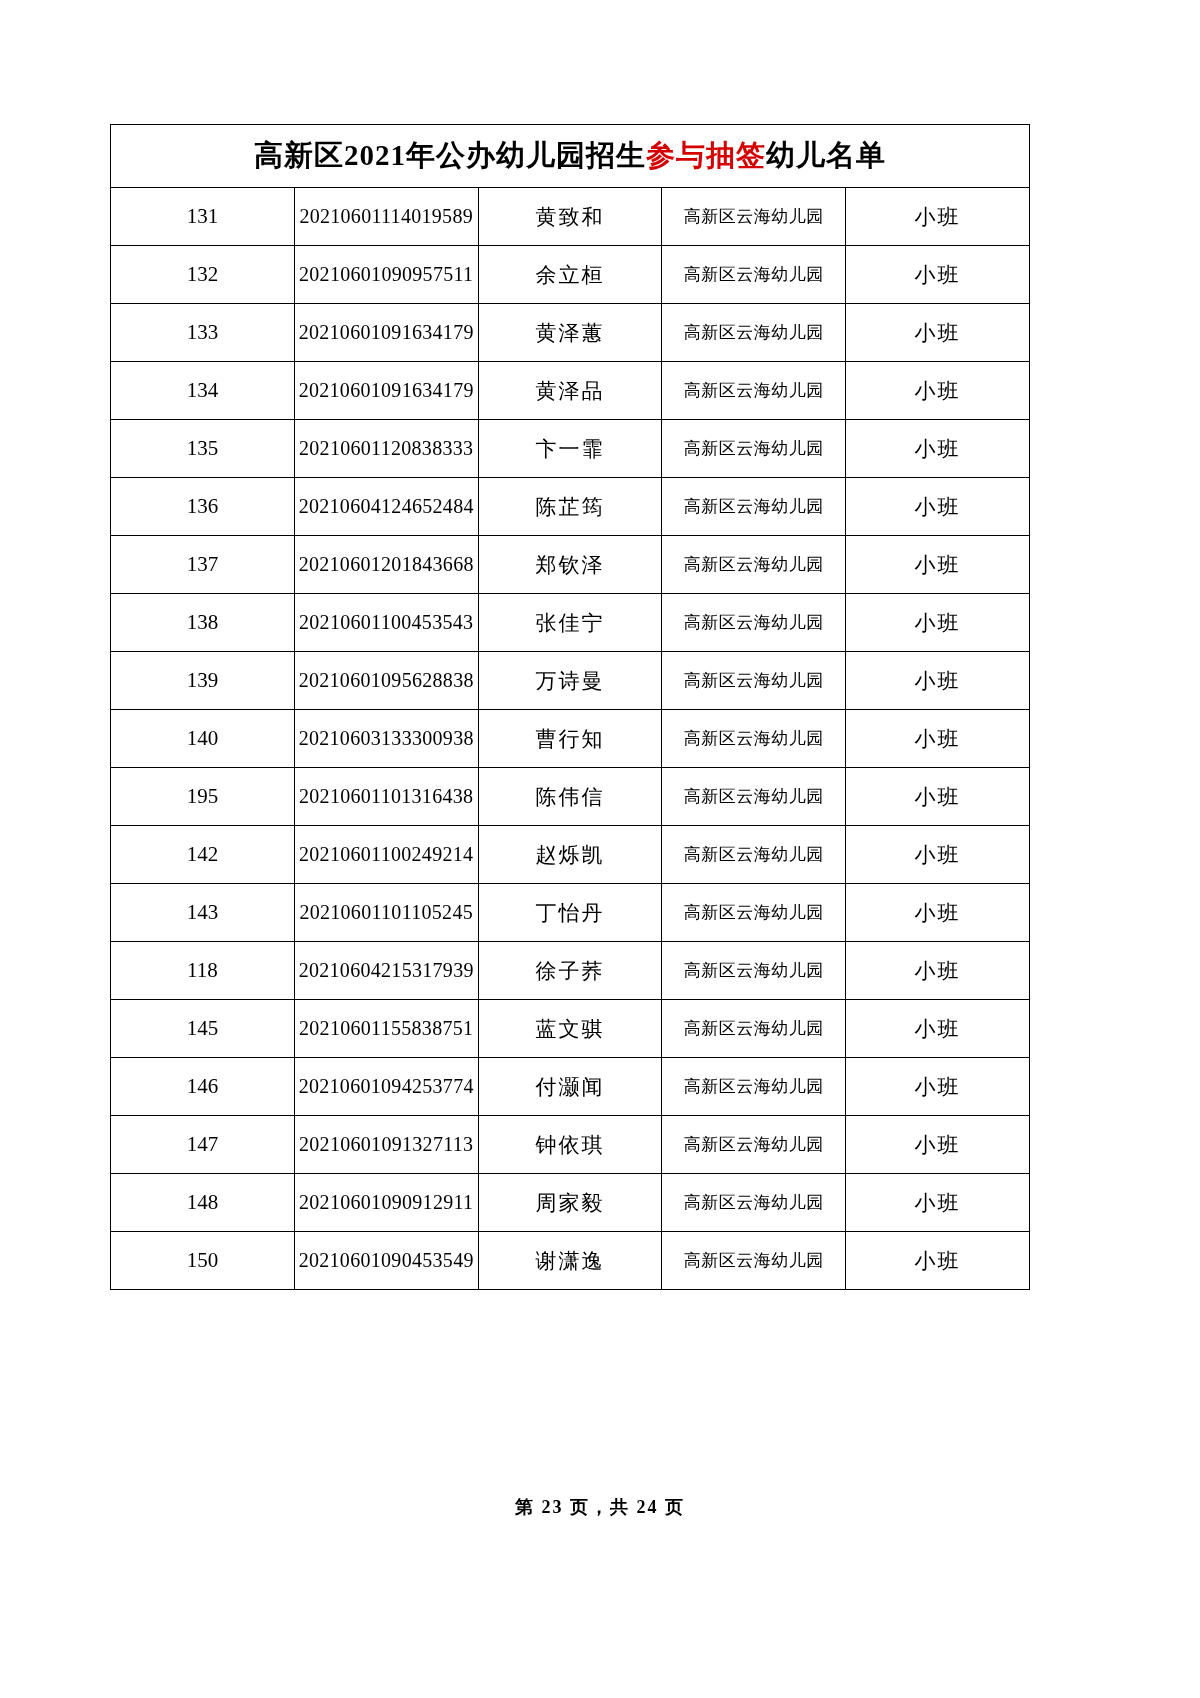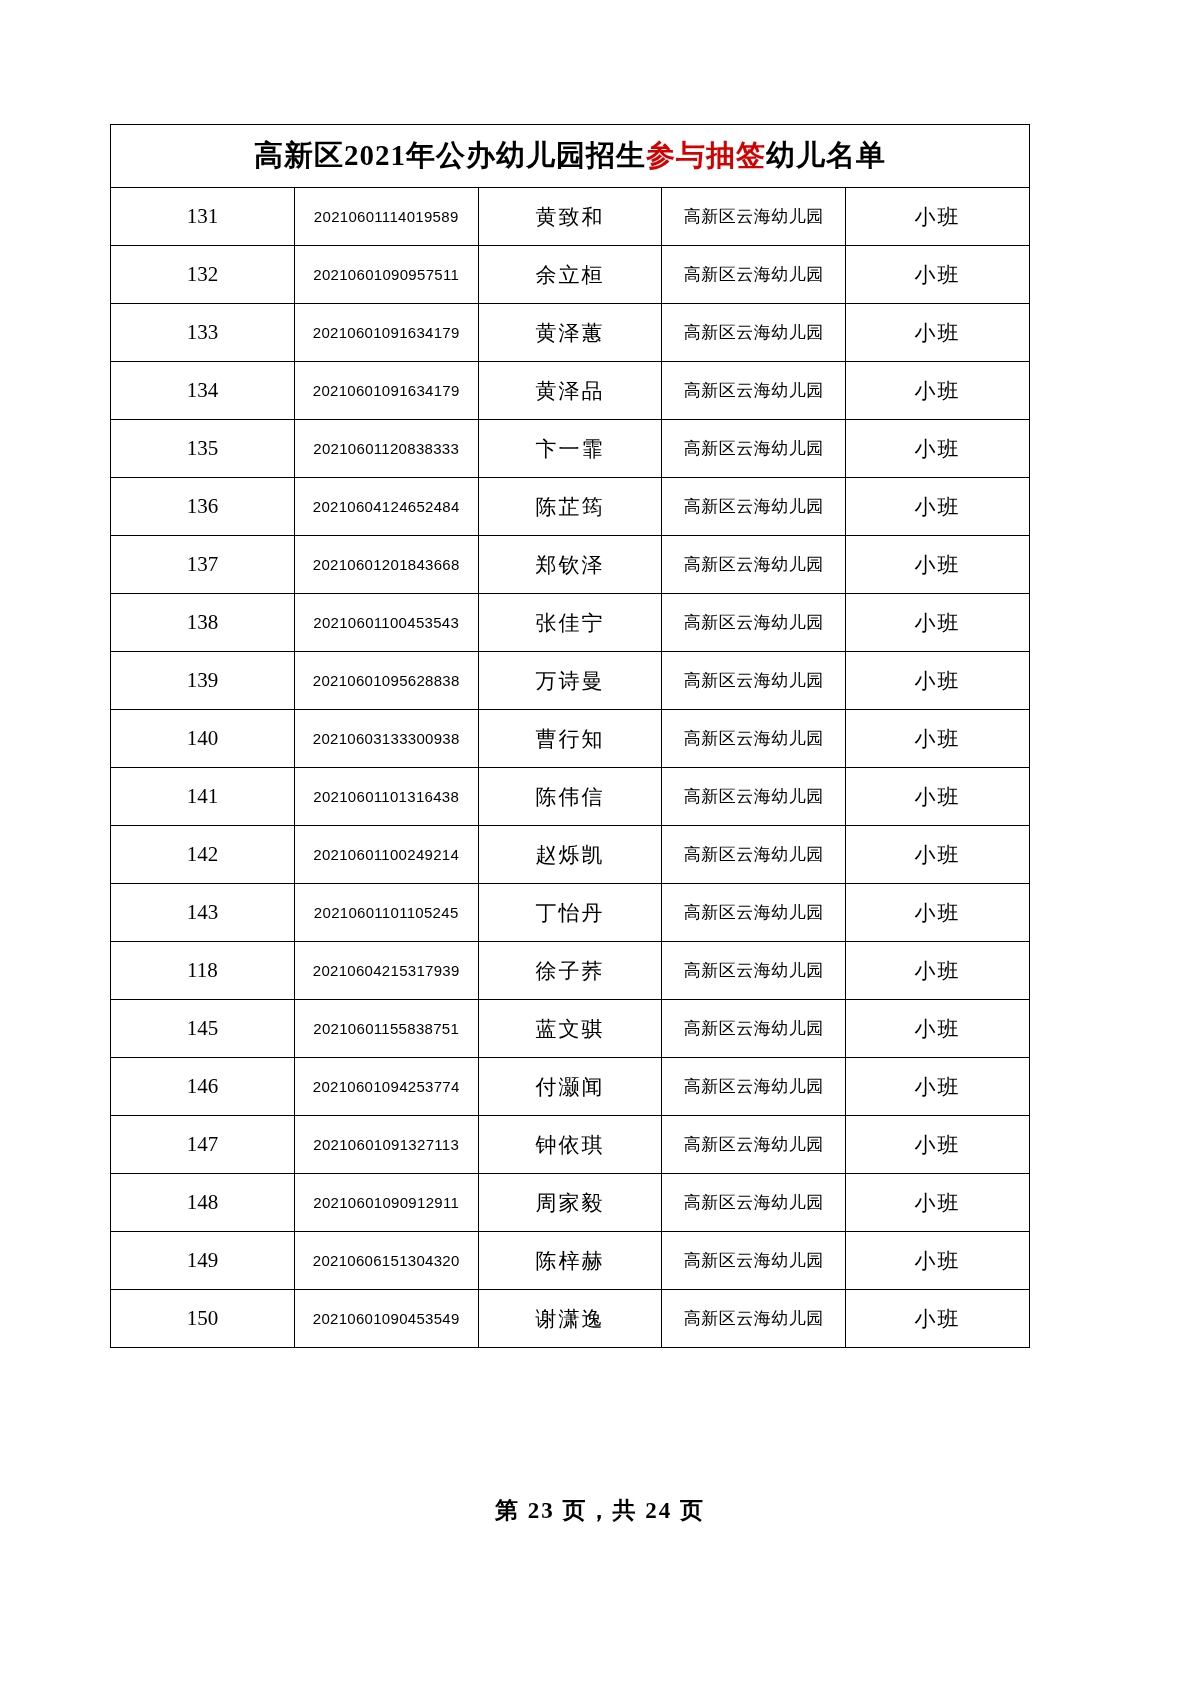--- a/index.html
+++ b/index.html
@@ -50,34 +50,34 @@
   .data-cell {
     height: 57px;
     font-size: 21px;
   }
   .c-index { width: 110px; }
   .c-regno { width: 235px; }
   .c-name  { width: 150px; }
   .c-kg    { width: 265px; }
   .c-class { width: 220px; }
   .regno {
-    font-family: Liberation Sans, sans-serif;
+    font-family: Liberation Serif, serif;
     letter-spacing: 0.3px;
-    font-size: 15px;
+    font-size: 20px;
   }
   .name-cell { letter-spacing: 2px; }
   .kg-cell { font-size: 17px; letter-spacing: 0.5px; }
   .class-cell { letter-spacing: 2px; }
   .footer {
     position: absolute;
     left: 0;
     right: 0;
     top: 1495px;
     text-align: center;
-    font-size: 23px;
+    font-size: 18px;
     font-weight: bold;
     letter-spacing: 2px;
   }
 </style>
 </head>
 <body>
 
 <div class="page">
 
   <table class="roster">
@@ -150,21 +150,21 @@
         <td class="data-cell class-cell">小班</td>
       </tr>
       <tr>
         <td class="data-cell">140</td>
         <td class="data-cell regno">20210603133300938</td>
         <td class="data-cell name-cell">曹行知</td>
         <td class="data-cell kg-cell">高新区云海幼儿园</td>
         <td class="data-cell class-cell">小班</td>
       </tr>
       <tr>
-        <td class="data-cell">141</td>
+        <td class="data-cell">195</td>
         <td class="data-cell regno">20210601101316438</td>
         <td class="data-cell name-cell">陈伟信</td>
         <td class="data-cell kg-cell">高新区云海幼儿园</td>
         <td class="data-cell class-cell">小班</td>
       </tr>
       <tr>
         <td class="data-cell">142</td>
         <td class="data-cell regno">20210601100249214</td>
         <td class="data-cell name-cell">赵烁凯</td>
         <td class="data-cell kg-cell">高新区云海幼儿园</td>
@@ -206,27 +206,20 @@
         <td class="data-cell class-cell">小班</td>
       </tr>
       <tr>
         <td class="data-cell">148</td>
         <td class="data-cell regno">20210601090912911</td>
         <td class="data-cell name-cell">周家毅</td>
         <td class="data-cell kg-cell">高新区云海幼儿园</td>
         <td class="data-cell class-cell">小班</td>
       </tr>
       <tr>
-        <td class="data-cell">149</td>
-        <td class="data-cell regno">20210606151304320</td>
-        <td class="data-cell name-cell">陈梓赫</td>
-        <td class="data-cell kg-cell">高新区云海幼儿园</td>
-        <td class="data-cell class-cell">小班</td>
-      </tr>
-      <tr>
         <td class="data-cell">150</td>
         <td class="data-cell regno">20210601090453549</td>
         <td class="data-cell name-cell">谢潇逸</td>
         <td class="data-cell kg-cell">高新区云海幼儿园</td>
         <td class="data-cell class-cell">小班</td>
       </tr>
     </tbody>
   </table>
 
   <div class="footer">第 23 页，共 24 页</div>

